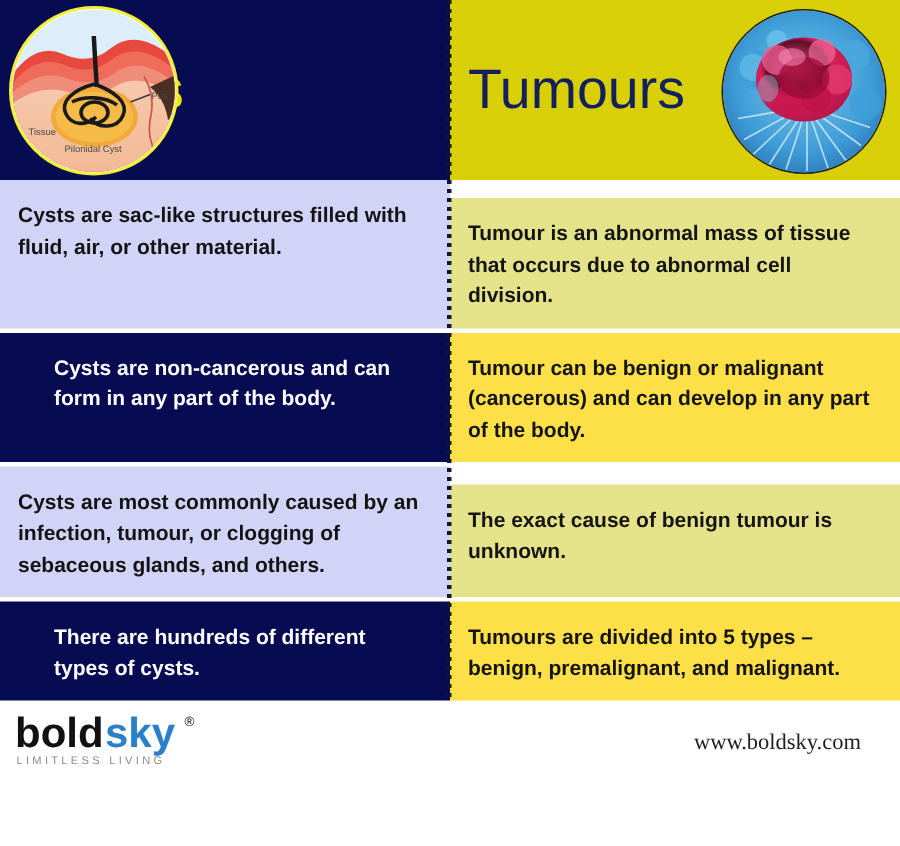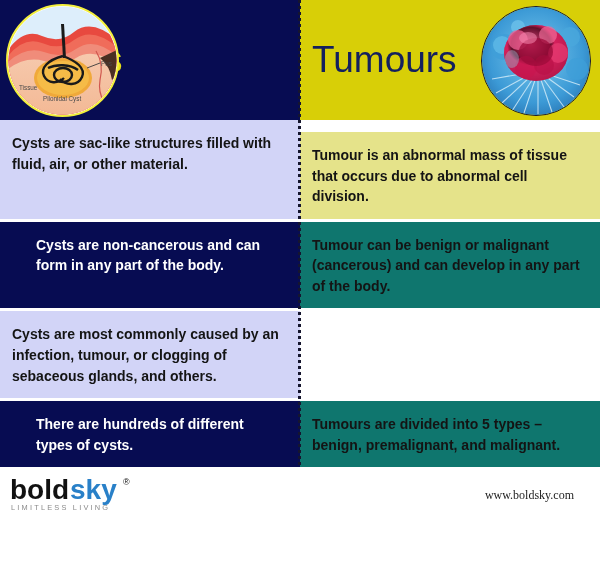--- a/index.html
+++ b/index.html
@@ -98,21 +98,21 @@
     width: 300px;
     box-sizing: border-box;
     padding: 13px 16px 12px 12px;
     font-size: 14px;
     font-weight: bold;
     line-height: 1.47;
   }
   .cell-left-a  { background: #d2d4f7; color: #141414; }
   .cell-left-b  { background: #070c52; color: #ffffff; padding-left: 36px; }
   .cell-right-a { background: #e5e38a; color: #141414; margin-top: 12px; }
-  .cell-right-b { background: #0f766e; color: #141414; }
+  .cell-right-b { background: #fde047; color: #141414; }
 
   
   .divider {
     position: absolute;
     left: 298px;
     top: 0;
     width: 3px;
     height: 100%;
     background-image: linear-gradient(to bottom, #15152e 0 3px, rgba(0,0,0,0) 3px 6px);
     background-size: 3px 6px;
@@ -138,21 +138,21 @@
     height: 51px;
     padding: 0 14px 0 10px;
     box-sizing: border-box;
     background: #ffffff;
   }
   .logo {
     display: block;
   }
   .site-url {
     font-family: "Liberation Serif", serif;
-    font-size: 12px;
+    font-size: 15px;
     color: #1d1d1d;
     margin-right: 12px;
   }
 </style>
 </head>
 <body>
 
 <div id="infographic">
 
   <div class="header-row">
@@ -260,20 +260,21 @@
       <div class="cell cell-right-a">Tumour is an abnormal mass of tissue that occurs due to abnormal cell division.</div>
     </div>
 
     <div class="cmp-row">
       <div class="cell cell-left-b">Cysts are non-cancerous and can form in any part of the body.</div>
       <div class="cell cell-right-b">Tumour can be benign or malignant (cancerous) and can develop in any part of the body.</div>
     </div>
 
     <div class="cmp-row">
       <div class="cell cell-left-a">Cysts are most commonly caused by an infection, tumour, or clogging of sebaceous glands, and others.</div>
+      <div class="cell cell-right-a">The exact cause of benign tumour is unknown.</div>
     </div>
 
     <div class="cmp-row">
       <div class="cell cell-left-b">There are hundreds of different types of cysts.</div>
       <div class="cell cell-right-b">Tumours are divided into 5 types – benign, premalignant, and malignant.</div>
     </div>
 
 
     <div class="divider"></div>
   </div>

